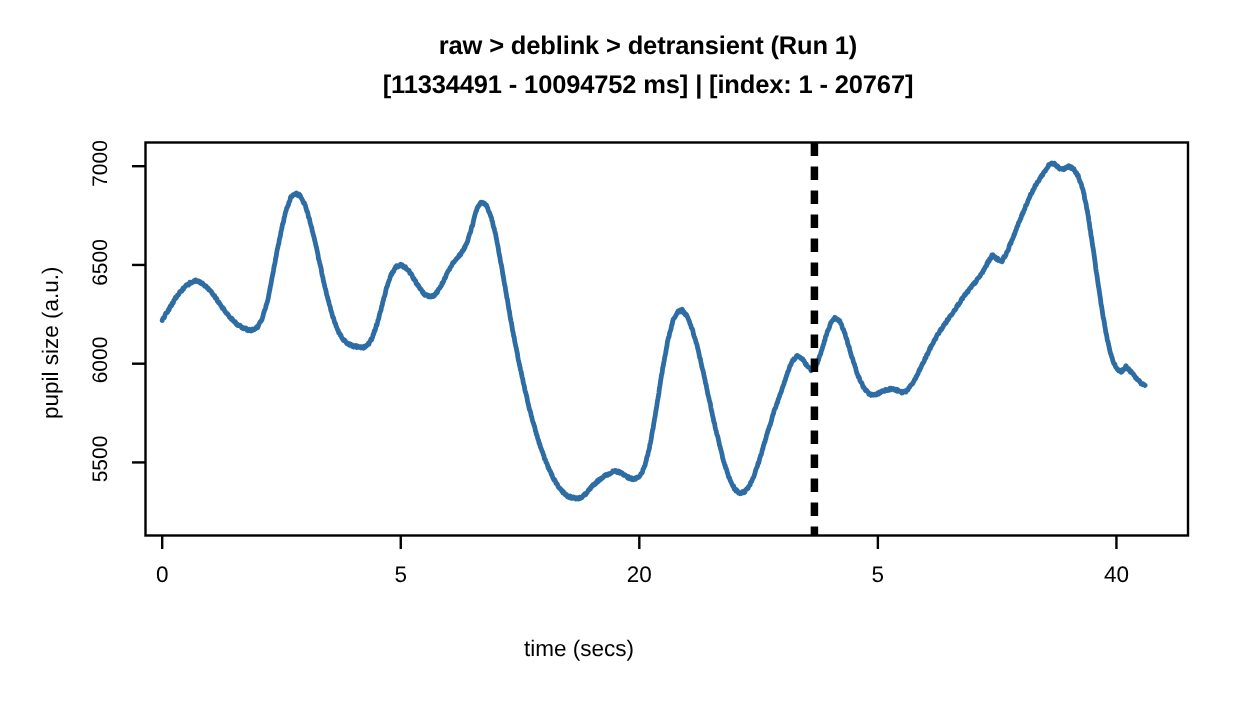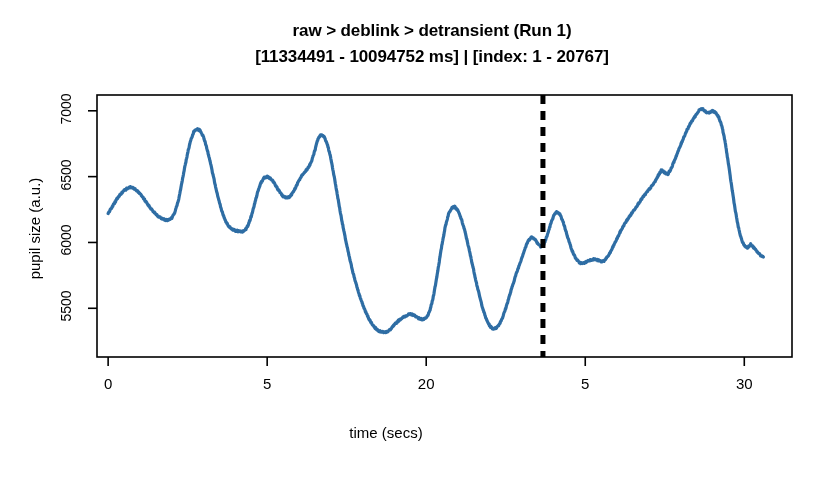--- a/index.html
+++ b/index.html
@@ -101,16 +101,16 @@
       <div class="tick-label-y" style="width: 60px; left: 36px; top: 298.286px;">5500</div>
       <div class="tick-label-y" style="width: 60px; left: 36px; top: 232.457px;">6000</div>
       <div class="tick-label-y" style="width: 60px; left: 36px; top: 166.628px;">6500</div>
       <div class="tick-label-y" style="width: 60px; left: 36px; top: 100.799px;">7000</div>
     </div>
   <div id="x-tick-labels">
       <div class="tick-label-x" style="width: 60px; left: 78.1327px; top: 375px;">0</div>
       <div class="tick-label-x" style="width: 60px; left: 237.172px; top: 375px;">5</div>
       <div class="tick-label-x" style="width: 60px; left: 396.211px; top: 375px;">20</div>
       <div class="tick-label-x" style="width: 60px; left: 555.249px; top: 375px;">5</div>
-      <div class="tick-label-x" style="width: 60px; left: 714.288px; top: 375px;">30</div>
+      <div class="tick-label-x" style="width: 60px; left: 714.288px; top: 375px;">40</div>
     </div>
 
 </div>
 
 </body></html>

